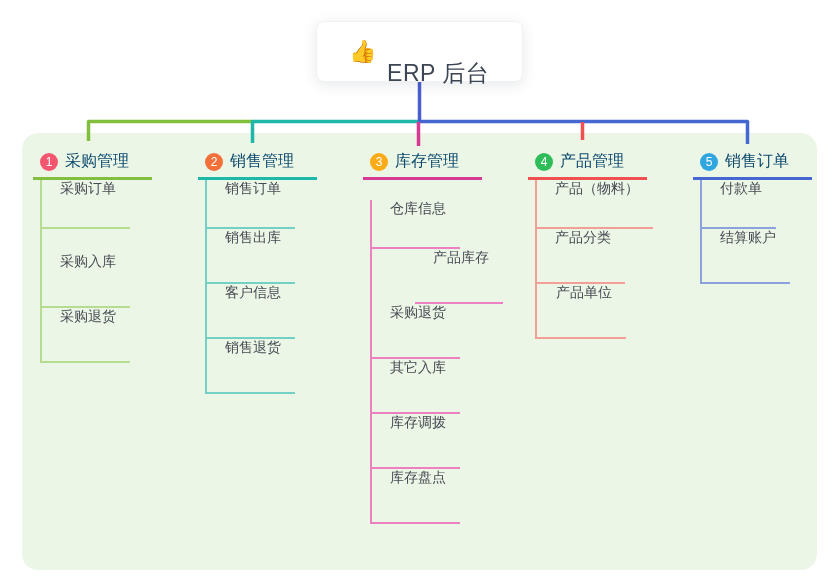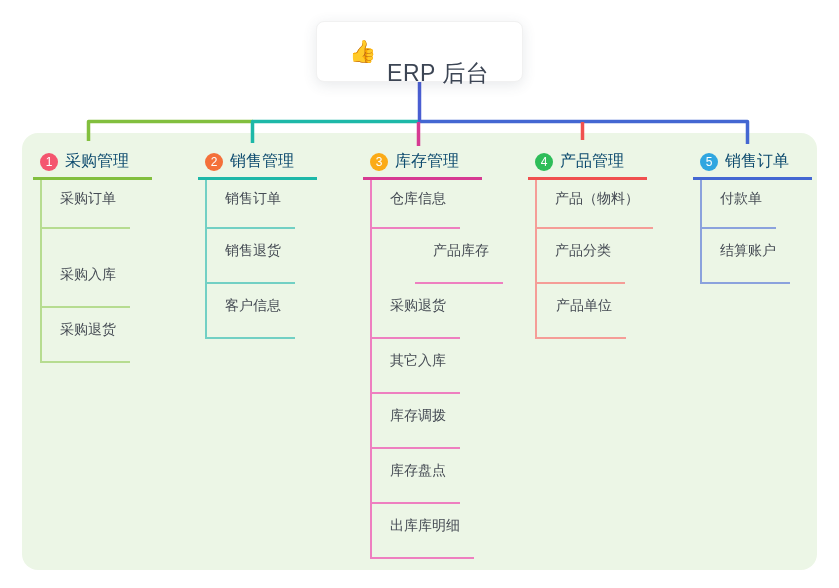--- a/index.html
+++ b/index.html
@@ -29,21 +29,21 @@
     padding:0 0 0 7px;border-bottom:3px solid #999;cursor:pointer;
   }
   .badge{
     width:18px;height:18px;border-radius:50%;flex:0 0 18px;
     color:#ffffff;font-size:12px;line-height:18px;text-align:center;
   }
   .branch-label{font-size:16px;color:#0c4a6e;white-space:nowrap;}
   .children{margin-left:7px;border-left:2px solid #ccc;}
   .child{
     height:55px;box-sizing:border-box;width:max-content;
-    display:flex;align-items:center;
+    display:flex;align-items:flex-start;
     padding:0 14px 9px 18px;border-bottom:2px solid #22c55e;cursor:pointer;
   }
   .child:first-child{height:49px;}
   .child-label{font-size:14px;color:#454b54;white-space:nowrap;}
 </style>
 </head>
 <body>
 
 <div class="canvas">
 
@@ -84,54 +84,54 @@
   <div class="branch" style="left:198px">
     <div class="branch-header" style="border-bottom-color: rgb(29, 184, 168);">
       <span class="badge" style="background-color: rgb(244, 112, 58);">2</span>
       <span class="branch-label">销售管理</span>
     </div>
     <div class="children" style="border-left-color: rgb(114, 208, 196);">
       <div class="child" style="border-bottom-color: rgb(114, 208, 196);">
         <span class="child-label">销售订单</span>
         </div>
       <div class="child" style="border-bottom-color: rgb(114, 208, 196);">
-        <span class="child-label">销售退货</span>
+        <span class="child-label">销售出库</span>
         </div>
       <div class="child" style="border-bottom-color: rgb(114, 208, 196);">
         <span class="child-label">客户信息</span>
+        </div>
+      <div class="child" style="border-bottom-color: rgb(114, 208, 196);">
+        <span class="child-label">销售退货</span>
         </div>
     </div>
   </div>
 
   <div class="branch" style="left:363px">
     <div class="branch-header" style="border-bottom-color: rgb(214, 58, 146);">
       <span class="badge" style="background-color: rgb(251, 171, 23);">3</span>
       <span class="branch-label">库存管理</span>
     </div>
     <div class="children" style="border-left-color: rgb(238, 127, 192);">
-      <div class="child" style="border-bottom-color: rgb(238, 127, 192);">
+      <div class="child" style="border-bottom-color: rgb(238, 127, 192); margin-top: 20px;">
         <span class="child-label">仓库信息</span>
         </div>
       <div class="child" style="border-bottom-color: rgb(238, 127, 192); margin-left: 43px;">
         <span class="child-label">产品库存</span>
         </div>
       <div class="child" style="border-bottom-color: rgb(238, 127, 192);">
         <span class="child-label">采购退货</span>
         </div>
       <div class="child" style="border-bottom-color: rgb(238, 127, 192);">
         <span class="child-label">其它入库</span>
         </div>
       <div class="child" style="border-bottom-color: rgb(238, 127, 192);">
         <span class="child-label">库存调拨</span>
         </div>
       <div class="child" style="border-bottom-color: rgb(238, 127, 192);">
         <span class="child-label">库存盘点</span>
-        </div>
-      <div class="child" style="border-bottom-color: rgb(238, 127, 192);">
-        <span class="child-label">出库库明细</span>
         </div>
     </div>
   </div>
 
   <div class="branch" style="left:528px">
     <div class="branch-header" style="border-bottom-color: rgb(240, 80, 79);">
       <span class="badge" style="background-color: rgb(46, 189, 89);">4</span>
       <span class="branch-label">产品管理</span>
     </div>
     <div class="children" style="border-left-color: rgb(245, 157, 151);">

